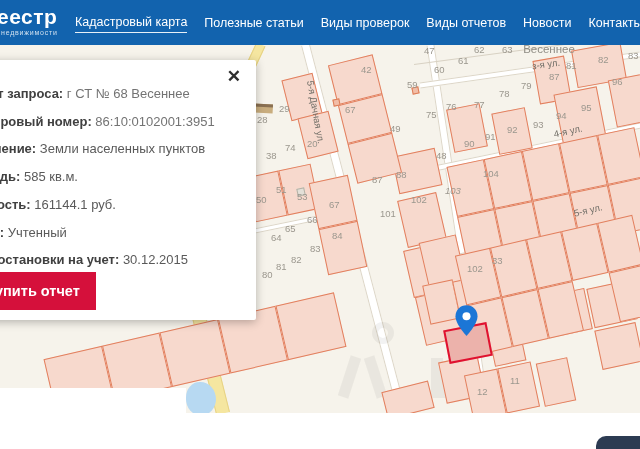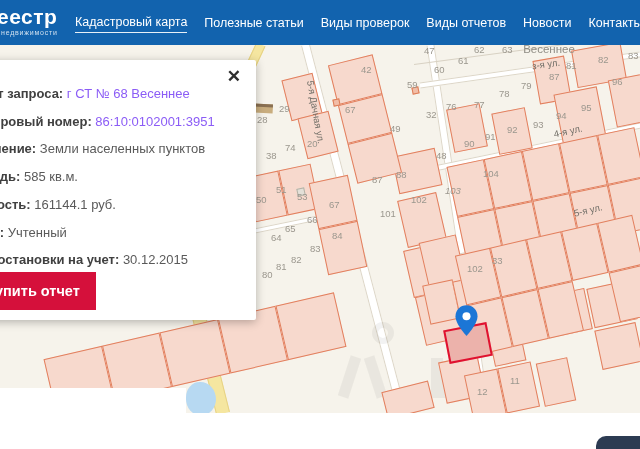--- a/index.html
+++ b/index.html
@@ -49,21 +49,21 @@
   .wm .b3{left:95px;top:72px;width:43px;height:10px;}
 
   
   .panel{position:absolute;left:-50px;top:60px;width:306px;height:260px;background:#fff;z-index:10;
          box-shadow:0 2px 10px rgba(0,0,0,.28);border-radius:2px;}
   .close{position:absolute;top:8px;right:15px;background:none;border:none;font-size:17px;font-weight:bold;
          color:#2e2e2e;cursor:pointer;padding:0;line-height:1;}
   .prow{position:absolute;left:6px;font-size:13px;white-space:nowrap;}
   .plabel{font-weight:bold;color:#404040;}
   .pvalue{color:#5a5a5a;}
-  .pvalue.link{color:#8b5cf6;cursor:pointer;}
+  .pvalue.link{color:#737373;cursor:pointer;}
   .buy{position:absolute;left:20px;top:212px;width:126px;height:38px;background:#d5103b;border:none;
        color:#fff;font-family:"Liberation Sans",sans-serif;font-size:14.5px;font-weight:bold;cursor:pointer;}
 
   .terms{position:absolute;left:7px;top:401px;font-size:10px;color:#4189c7;z-index:6;text-decoration:none;cursor:pointer;}
   .navy{position:absolute;left:596px;top:436px;width:50px;height:14px;background:#2c3b52;border-radius:10px 0 0 0;z-index:7;}
 </style>
 </head>
 <body>
 
 <div class="stage">
@@ -175,21 +175,21 @@
       </div>
       <div class="pnum" style="left: 257px; top: 69px;">28</div>
       <div class="pnum" style="left: 279px; top: 58px;">29</div>
       <div class="pnum" style="left: 266px; top: 105px;">38</div>
       <div class="pnum" style="left: 285px; top: 97px;">74</div>
       <div class="pnum" style="left: 307px; top: 93px;">20</div>
       <div class="pnum" style="left: 325px; top: 19px; margin-left: 36px;">42</div>
       <div class="pnum" style="left: 345px; top: 59px;">67</div>
       <div class="pnum" style="left: 407px; top: 34px;">59</div>
       <div class="pnum" style="left: 390px; top: 78px;">49</div>
-      <div class="pnum" style="left: 426px; top: 64px;">32</div>
+      <div class="pnum" style="left: 426px; top: 64px;">75</div>
       <div class="pnum" style="left: 424px; top: 0px;">47</div>
       <div class="pnum" style="left: 434px; top: 19px;">60</div>
       <div class="pnum" style="left: 458px; top: 10px;">61</div>
       <div class="pnum" style="left: 474px; top: -1px;">62</div>
       <div class="pnum" style="left: 502px; top: -1px;">63</div>
       <div class="pnum" style="left: 446px; top: 56px;">76</div>
       <div class="pnum" style="left: 474px; top: 54px;">77</div>
       <div class="pnum" style="left: 499px; top: 43px;">78</div>
       <div class="pnum" style="left: 521px; top: 35px;">79</div>
       <div class="pnum" style="left: 549px; top: 26px;">87</div>

